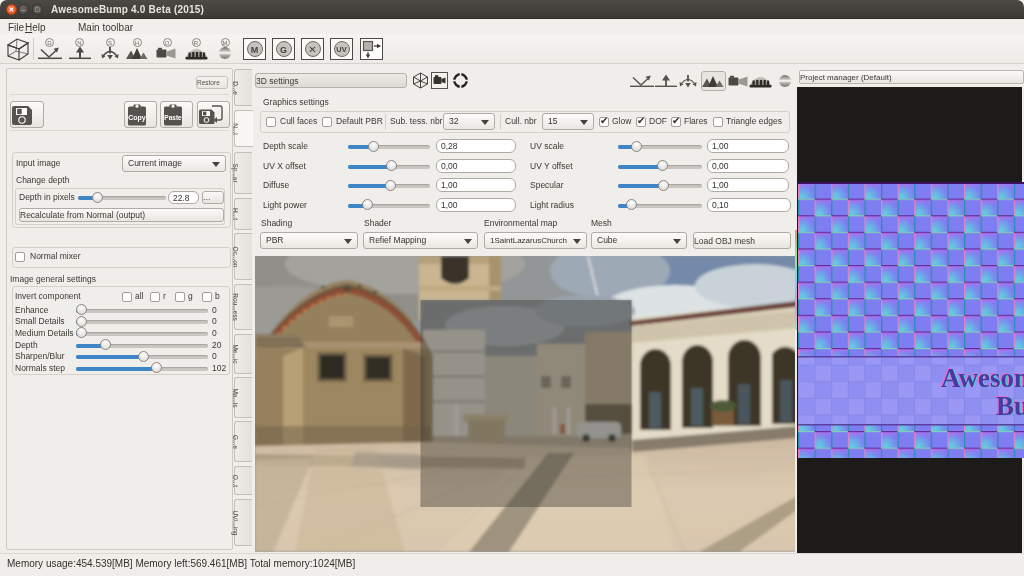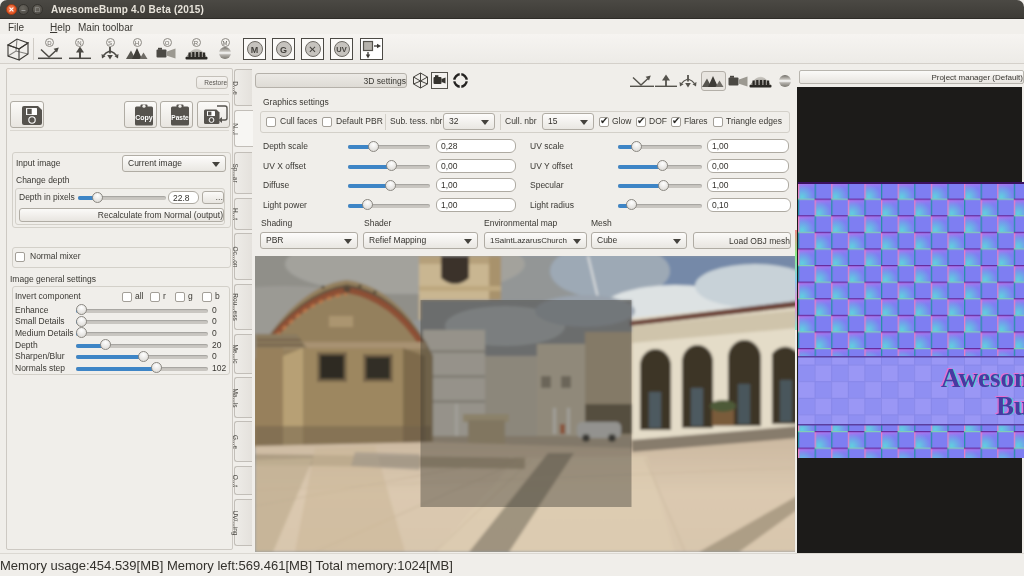--- a/index.html
+++ b/index.html
@@ -16,51 +16,51 @@
 #menubar{position:absolute;left:0;top:19px;width:1024px;height:15px;background:#f1efeb;font-size:10px}
 #menubar span{position:absolute;top:3px}
 
 #toolbar{position:absolute;left:0;top:34px;width:1024px;height:30px;background:linear-gradient(#f6f4f1,#edebe7);border-bottom:1px solid #d4d0ca}
 .tsep{position:absolute;top:38px;width:1px;height:22px;background:#d0ccc6}
 .circ{position:absolute;width:9px;height:9px;border:1px solid #8d8a84;border-radius:50%;font-size:6px;line-height:8px;text-align:center;color:#6e6b65}
 .boxbtn{position:absolute;top:38px;width:23px;height:22px;border:1px solid #4c4a45;background:#fbfaf8}
 .boxbtn .c{position:absolute;left:2.5px;top:2px;width:16px;height:16px;border:1px solid #6e6b65;border-radius:50%;background:#c6c3be;text-align:center;font-size:9px;font-weight:bold;line-height:16px;color:#45433e}
 
 .gbox{position:absolute;border:1px solid #d3d0c9;border-radius:3px}
-.btn{border:1px solid #b0aca4;border-radius:3px;background:linear-gradient(#fbfaf8,#e8e5e0);text-align:right}
+.btn{border:1px solid #b0aca4;border-radius:3px;background:linear-gradient(#fbfaf8,#e8e5e0);text-align:left}
 .lab{position:absolute;white-space:nowrap}
 
 .sl{position:absolute;height:4px;background:#c9c6c1;border-radius:2px;box-shadow:inset 0 1px 1px rgba(0,0,0,0.18)}
 .sl .fill{position:absolute;left:0;top:0;height:4px;background:#3e85c6;border-radius:2px}
 .sl .h{position:absolute;width:11px;height:11px;border-radius:50%;background:radial-gradient(circle at 50% 30%,#fefefe,#d8d5d0);border:1px solid #8b8882;top:-4.5px}
 
 .dd{position:absolute;border:1px solid #b0aca4;border-radius:3px;background:linear-gradient(#fdfcfb,#e9e7e2);font-size:8.5px;color:#33312c;padding-left:5px;overflow:hidden;white-space:nowrap}
 .dd .arr{position:absolute;right:5px;top:50%;margin-top:-2px;width:0;height:0;border-left:4px solid transparent;border-right:4px solid transparent;border-top:5px solid #44423d}
 
 .le{position:absolute;border:1px solid #aeaaa2;border-radius:6px;background:#fff;font-size:8.5px;padding-left:4px;color:#33312c}
 
 .cb{position:absolute;width:10px;height:10px;background:#fff;border:1px solid #a39f98;border-radius:2px}
 .cb.ck::after{content:"\2714";position:absolute;left:0px;top:-3px;font-size:10px;color:#2b2a26}
 
 .vtab{position:absolute;left:234px;width:18px;background:linear-gradient(90deg,#eeece8,#e4e1dc);border:1px solid #c2beb8;border-radius:3px 0 0 3px;border-right:none}
 .vtab span{position:absolute;left:2px;top:50%;transform:rotate(90deg) translateX(-50%);transform-origin:left top;font-size:6.5px;color:#4a4843;white-space:nowrap;left:4px}
 .vtab.sel{background:#f7f6f3;width:19px}
 #statusbar{position:absolute;left:0;top:553px;width:1024px;height:23px;background:#f0eeea;border-top:1px solid #dbd8d2}
-#statusbar span{position:absolute;left:0;top:4px;font-size:13px;color:#33312c}
+#statusbar span{position:absolute;left:7px;top:4px;font-size:10px;color:#33312c}
 </style></head>
 <body>
 <div id="title">
   <div class="btn" id="tb-close">✕</div>
   <div class="btn" id="tb-min">–</div>
   <div class="btn" id="tb-max">□</div>
   <div class="txt">AwesomeBump 4.0 Beta (2015)</div>
 </div>
 <div id="menubar">
   <span style="left:8px">File</span>
-  <span style="left:50px"><u>H</u>elp</span>
+  <span style="left:25px"><u>H</u>elp</span>
   <span style="left:78px">Main toolbar</span>
 </div>
 <div id="toolbar"></div>
 <svg class="abs" style="left:4px;top:36px" width="27" height="26" viewBox="0 0 27 26">
  <g fill="none" stroke="#3b3935" stroke-width="1.1">
   <path d="M4,9 L13,3 L24,7 L15,13 Z"></path>
   <path d="M4,9 L15,13 L15,24 L4,20 Z"></path>
   <path d="M15,13 L24,7 L24,18 L15,24"></path>
   <path d="M4,20 L12,15 L24,18 M12,15 L13,3" opacity="0.6"></path>
  </g>

